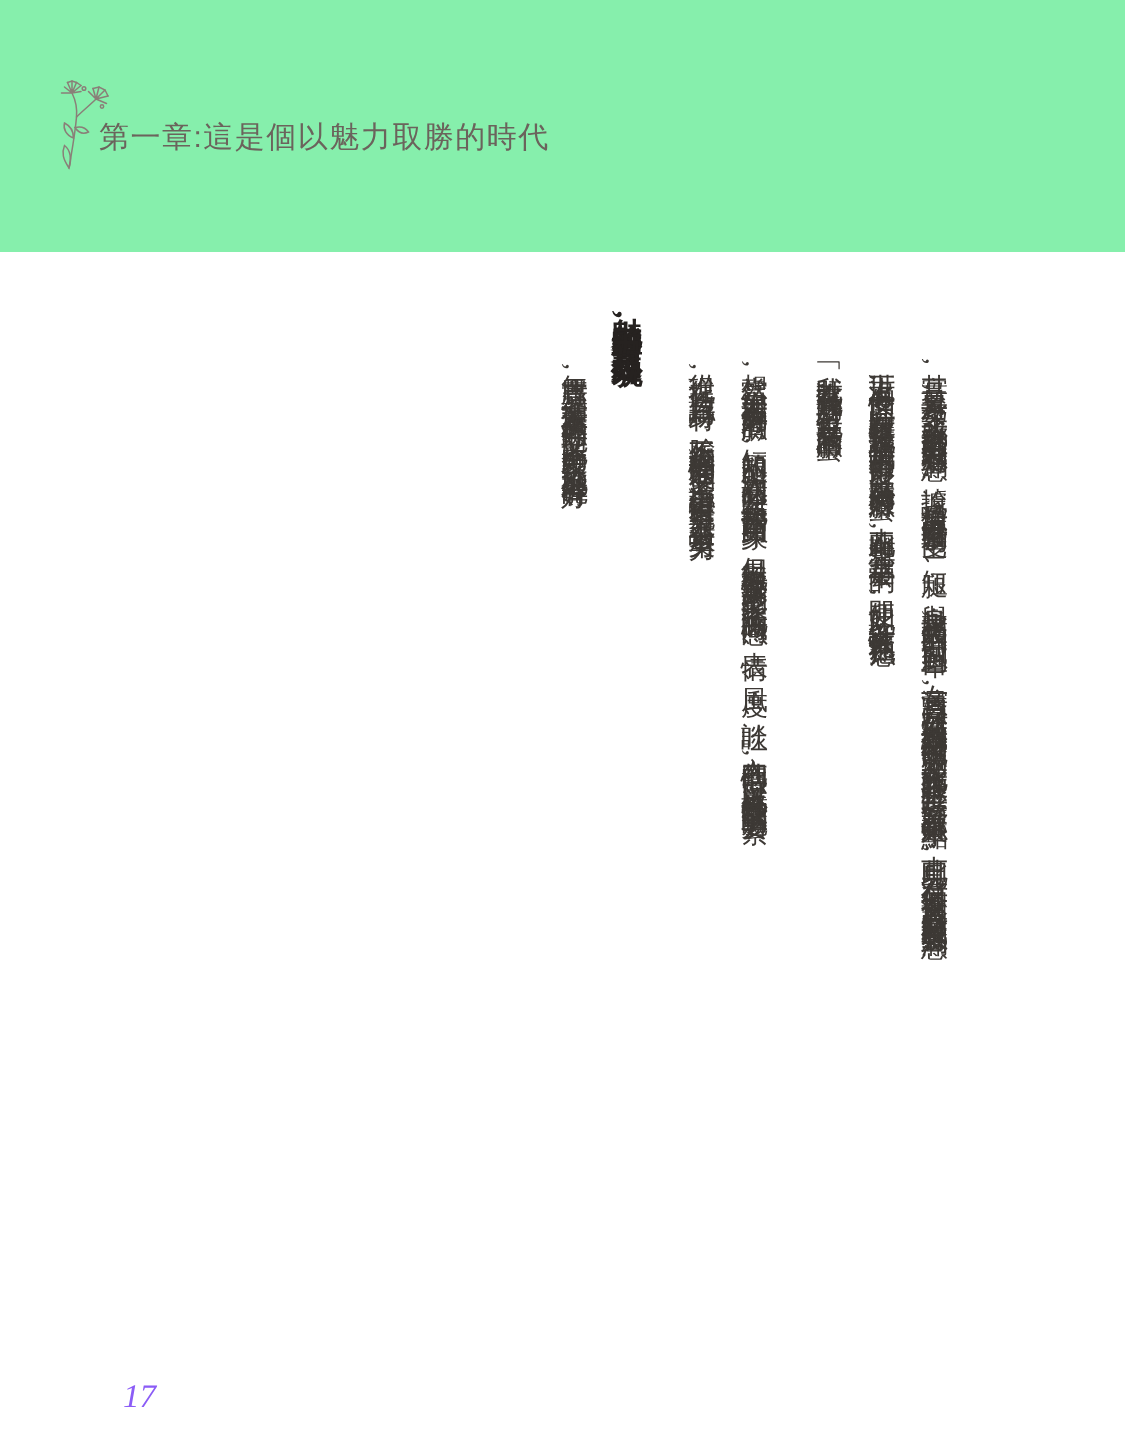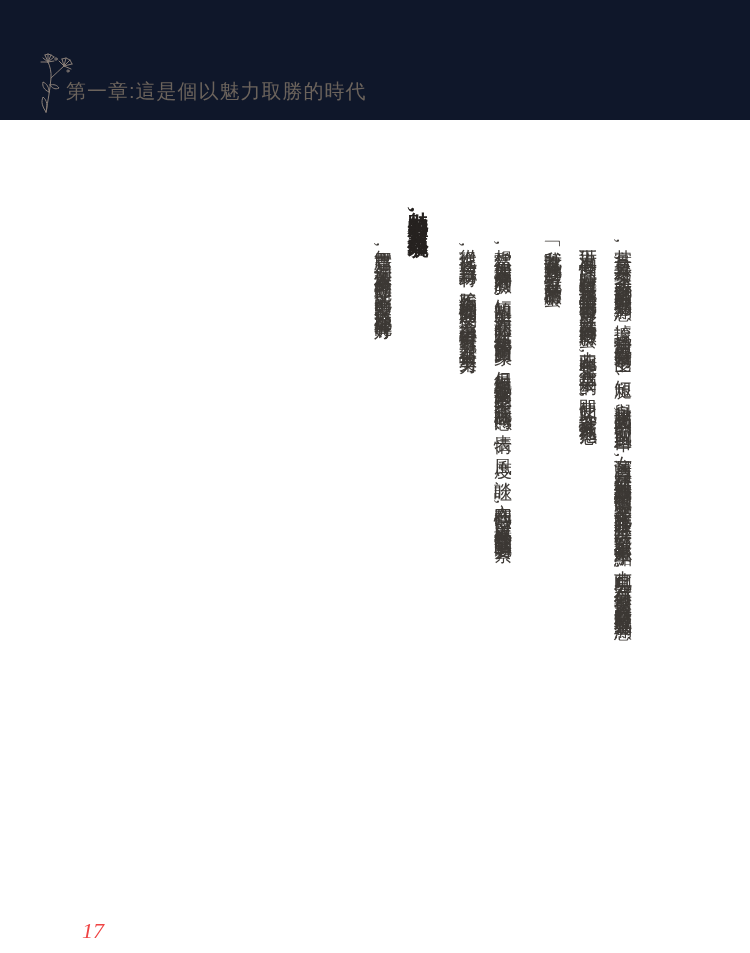--- a/index.html
+++ b/index.html
@@ -9,22 +9,22 @@
     width: 750px; height: 953px;
     background: #ffffff;
     overflow: hidden;
     font-family: "Liberation Serif", "DejaVu Serif", serif;
   }
 
   
   .chapter-header {
     position: absolute;
     top: 0; left: 0;
-    width: 750px; height: 120px;
-    background: #0f172a;
+    width: 750px; height: 168px;
+    background: #86efac;
   }
   .flower-icon {
     position: absolute;
     left: 38px; top: 52px;
     width: 36px; height: 62px;
   }
   .chapter-title {
     position: absolute;
     left: 66px; top: 78px;
     font-family: "Liberation Sans", "DejaVu Sans", sans-serif;
@@ -66,21 +66,21 @@
     text-indent: 0;
   }
 
   
   .page-number {
     position: absolute;
     left: 82px; top: 918px;
     font-family: "Liberation Serif", "DejaVu Serif", serif;
     font-style: italic;
     font-size: 22px;
-    color: #ef4444;
+    color: #8b5cf6;
   }
 </style>
 </head>
 <body>
 
 <header class="chapter-header">
   <svg class="flower-icon" viewBox="0 0 36 62" fill="none" xmlns="http://www.w3.org/2000/svg">
     <g stroke="#8a7f78" stroke-width="1" stroke-linecap="round" fill="none">
 
       <path d="M8 60 C 10 48, 12 38, 13 26 C 13.5 20, 12 14, 10 10"></path>

